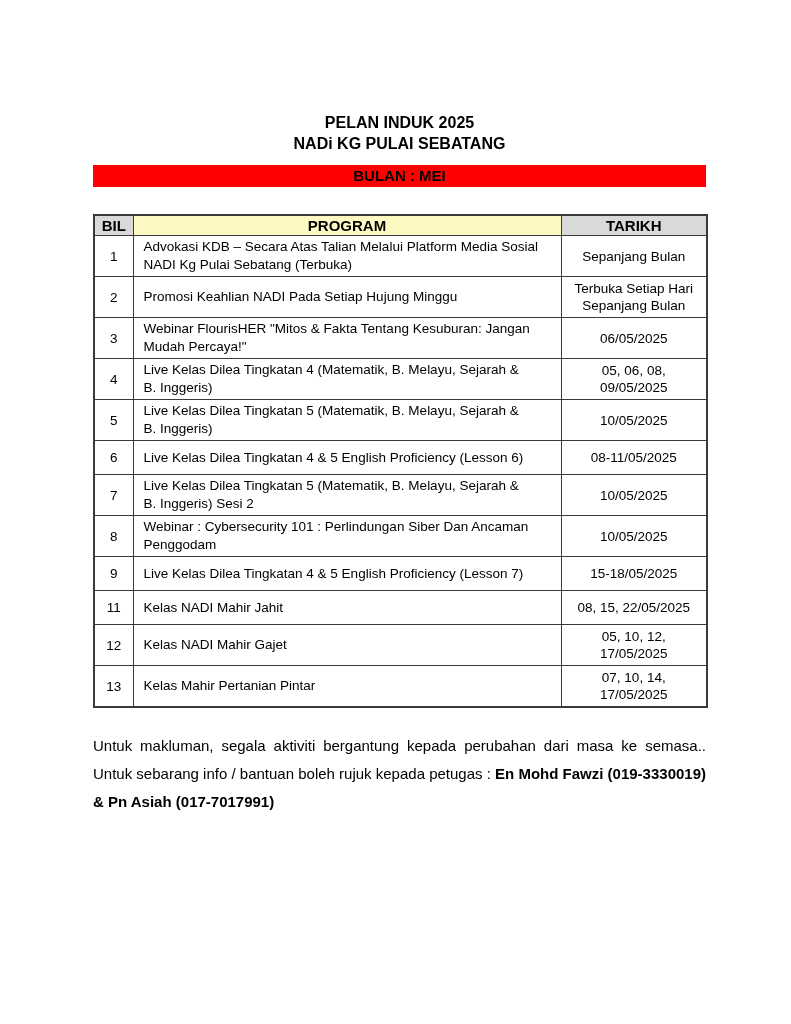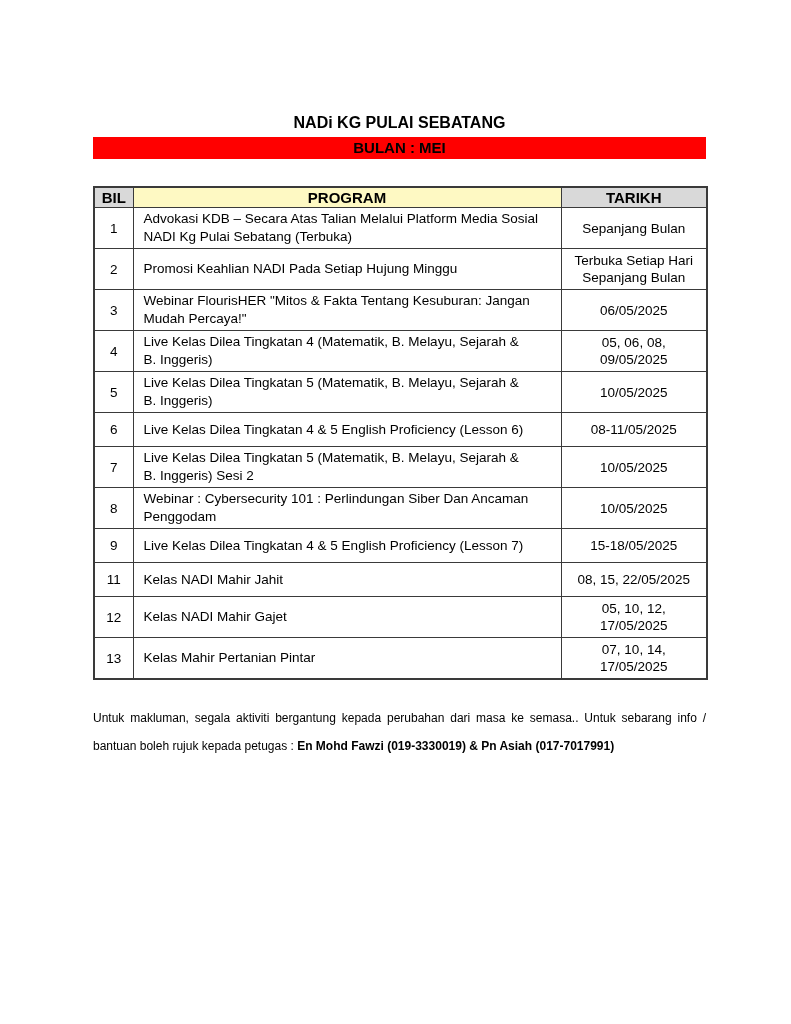--- a/index.html
+++ b/index.html
@@ -23,21 +23,21 @@
     width: 613px;
   }
   .titles {
     padding-top: 112px;
     text-align: center;
     font-weight: bold;
     font-size: 16px;
     line-height: 21px;
   }
   .banner {
-    margin-top: 4px;
+    margin-top: 11px;
     height: 22px;
     line-height: 22px;
     text-align: center;
     font-weight: bold;
     font-size: 15px;
     color: #000000;
   }
   table.schedule {
     margin-top: 27px;
     width: 613px;
@@ -79,33 +79,34 @@
     text-align: center;
     font-size: 13.5px;
     line-height: 17px;
     padding: 3px 4px;
     white-space: pre-line;
     height: 34px;
   }
   .footer-note {
     margin-top: 24px;
     width: 613px;
-    font-size: 12px;
+    font-size: 15px;
     line-height: 28px;
     text-align: justify;
   }
   .footer-note .bold { font-weight: bold; }
 </style>
 </head>
 <body>
 
 <div class="page">
   <div class="content">
 
     <div class="titles">
+      <div>PELAN INDUK 2025</div>
       <div>NADi KG PULAI SEBATANG</div>
     </div>
 
     <div class="banner" style="background: rgb(255, 0, 0);">BULAN : MEI</div>
 
     <table class="schedule">
       <colgroup>
         <col class="c-bil">
         <col class="c-prog">
         <col class="c-tarikh">

